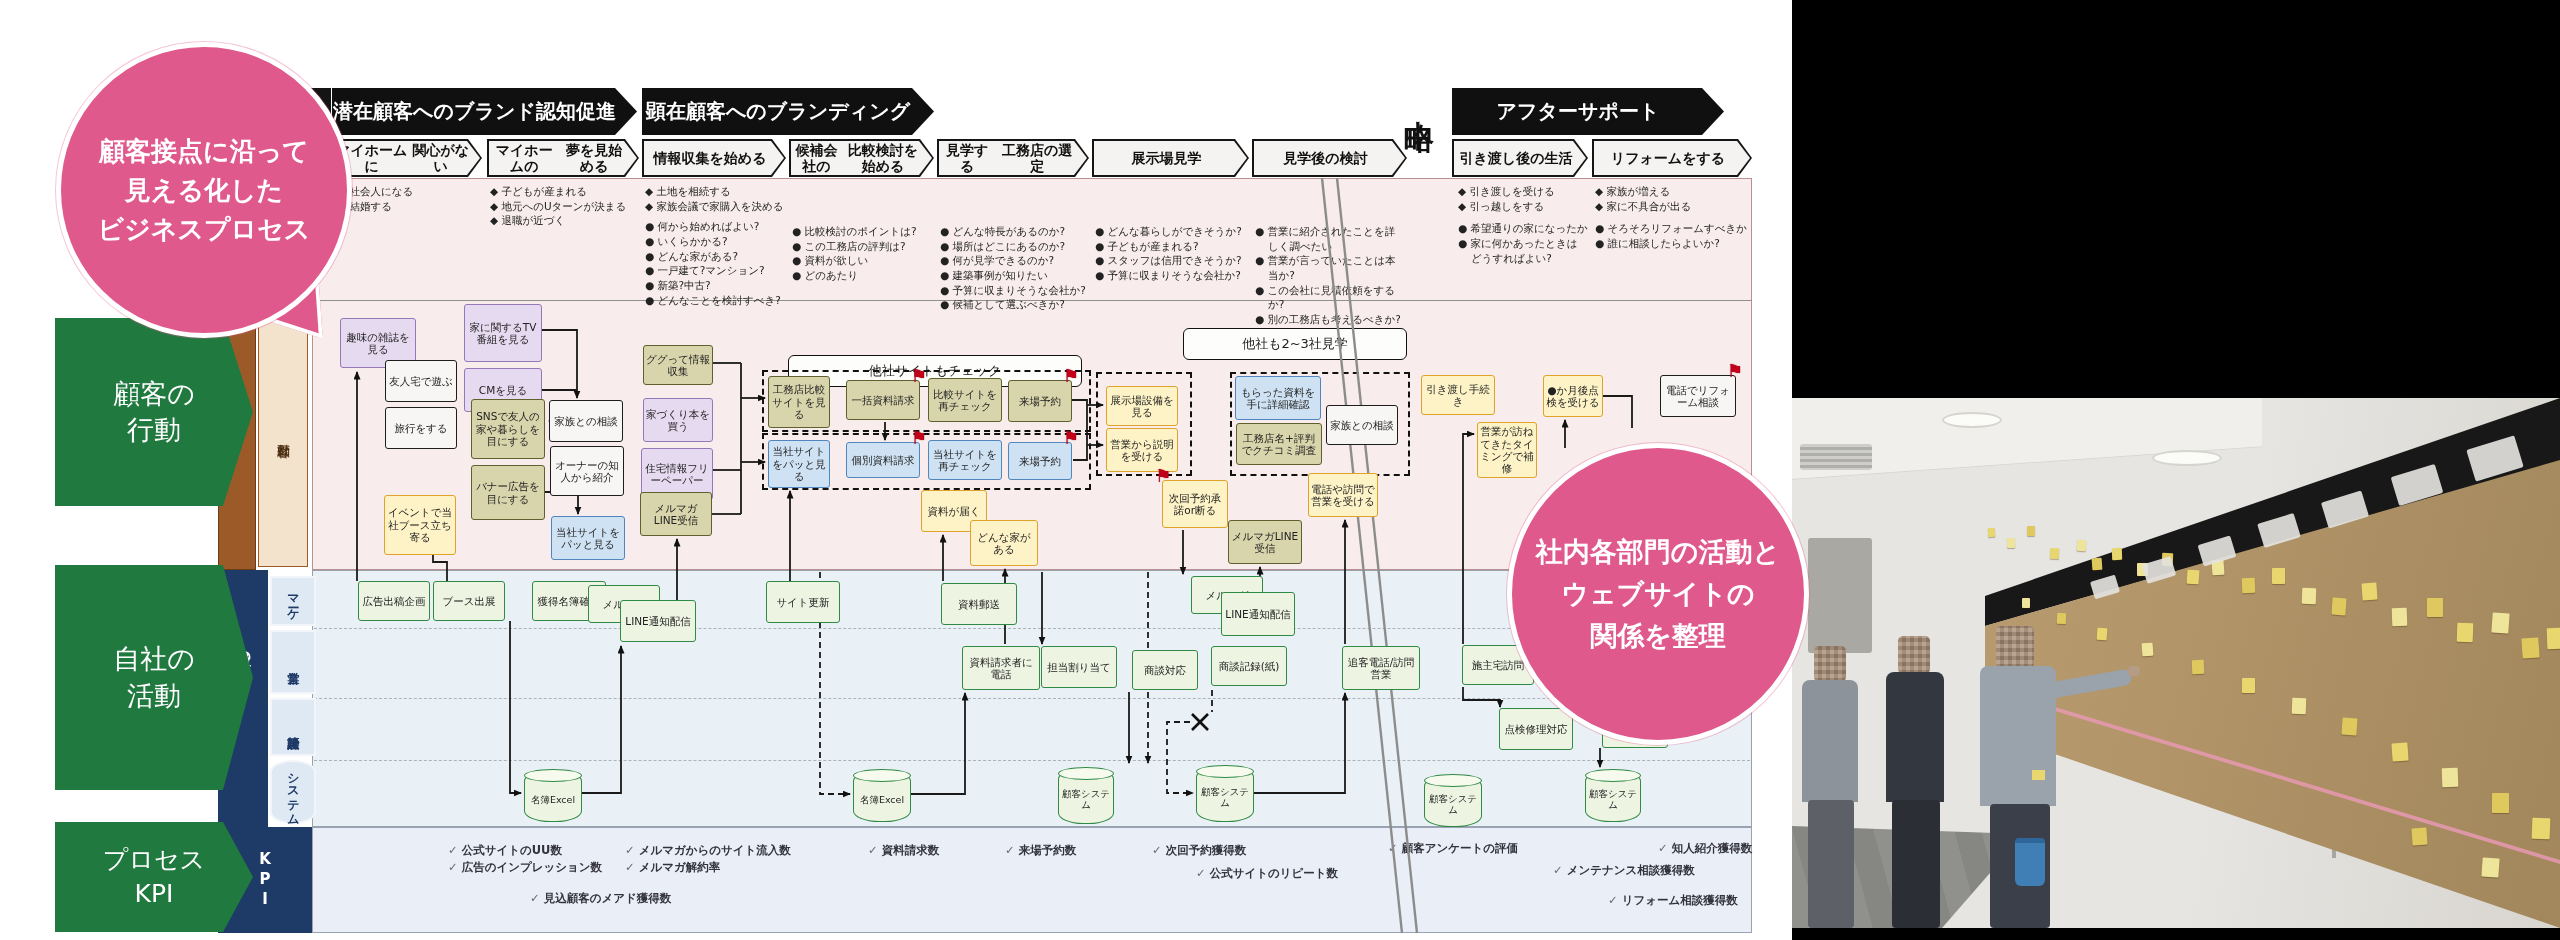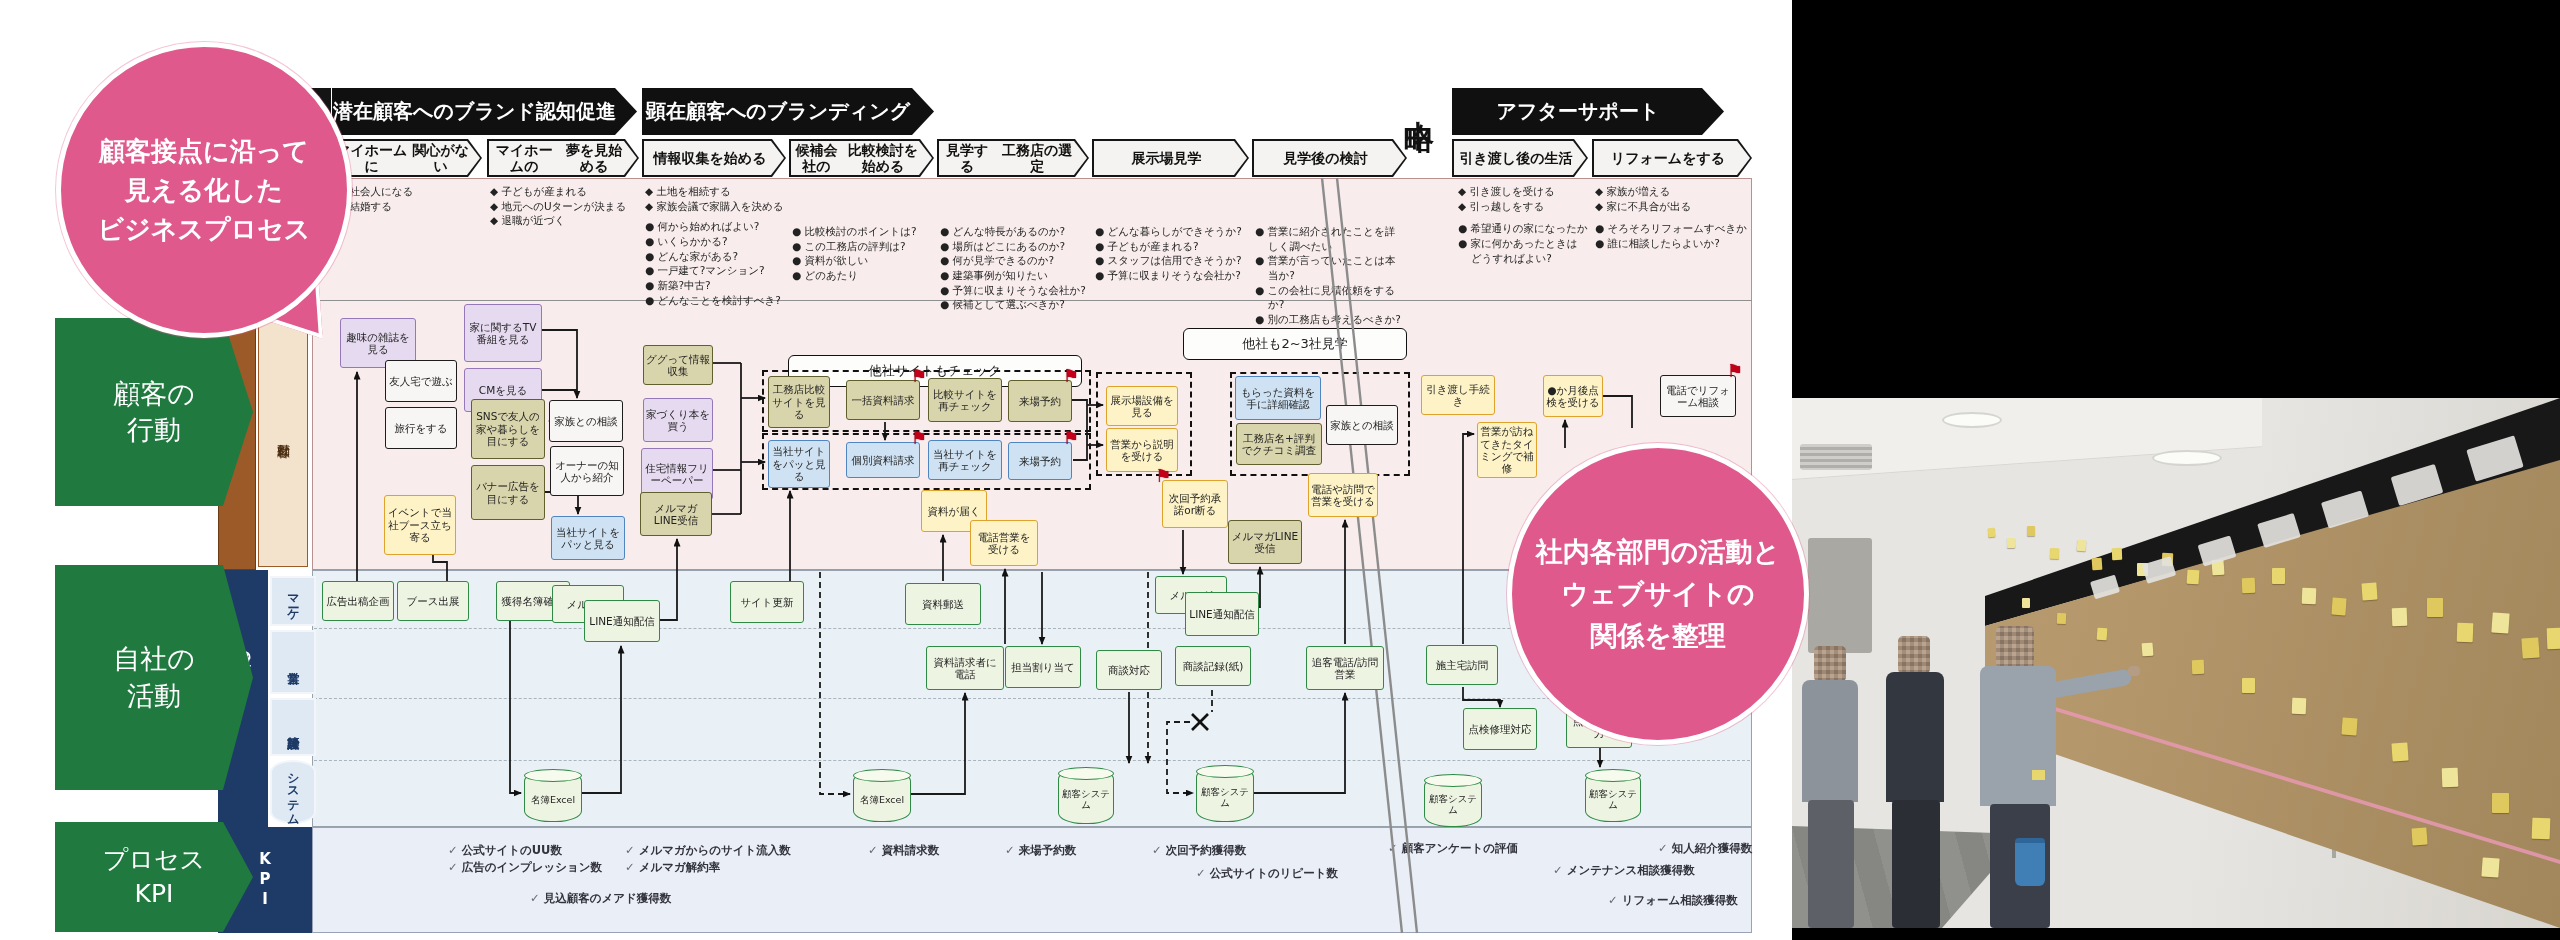--- a/index.html
+++ b/index.html
@@ -40,21 +40,21 @@
   .icol{position:absolute;top:184px;font-size:10.5px;color:#222;line-height:1.4;z-index:2;}
   .icol div{padding-left:13px;text-indent:-13px;}
   
   .note{position:absolute;display:flex;align-items:center;justify-content:center;text-align:center;
     font-size:10.5px;line-height:1.18;border-radius:3px;padding:2px;box-sizing:border-box;z-index:5;color:#222;}
   .purple{background:#e6daf0;border:1.5px solid #9478b8;}
   .olive{background:#d8d4ab;border:1.5px solid #60602f;}
   .whiten{background:#f7f6f4;border:1.8px solid #1d1d1d;}
   .yellow{background:#fdf3c6;border:1.5px solid #dfa32c;}
   .blue{background:#cfe2f3;border:1.5px solid #4f86c0;}
-  .green{background:#eef4e2;border:1.6px solid #2f8a46;}
+  .green{background:#eef4e2;border:1.6px solid #2f8a46;margin-left:36px;}
   .flag{position:absolute;color:#c2001a;font-size:18px;line-height:1;z-index:6;text-shadow:0 0 1px #7d0010;}
   .flag.tr{right:-8px;top:-14px;}
   .flag.tl{left:-8px;top:-14px;}
   
   .cyl{position:absolute;background:#eef4e2;border:1.5px solid #2f8a46;border-radius:45% / 11px;z-index:5;
     display:flex;align-items:center;justify-content:center;text-align:center;font-size:9.5px;line-height:1.15;color:#222;}
   .cyl .lid{position:absolute;left:-1px;top:-2px;width:100%;height:11px;border:1.5px solid #2f8a46;border-radius:50%;background:#f6fbee;}
   
   .gbox{position:absolute;border:2px dashed #111;z-index:3;}
   .bracket{position:absolute;height:30px;background:#fdfdfc;border:1.6px solid #111;border-radius:6px;z-index:3;
@@ -422,21 +422,21 @@
         <span>当社サイトを再チェック</span>
       </div>
       <div class="note blue" style="left: 1008px; top: 442px; width: 64px; height: 38px;">
         <span>来場予約</span>
         <span class="flag tr">⚑</span>
       </div>
       <div class="note yellow" style="left: 921px; top: 490px; width: 66px; height: 42px;">
         <span>資料が届く</span>
       </div>
       <div class="note yellow" style="left: 970px; top: 520px; width: 68px; height: 46px;">
-        <span>電話営業を受ける</span>
+        <span>どんな家がある</span>
       </div>
       <div class="note yellow" style="left: 1106px; top: 386px; width: 72px; height: 40px;">
         <span>展示場設備を見る</span>
       </div>
       <div class="note yellow" style="left: 1106px; top: 428px; width: 72px; height: 44px;">
         <span>営業から説明を受ける</span>
       </div>
       <div class="note yellow" style="left: 1162px; top: 480px; width: 66px; height: 48px;">
         <span>次回予約承諾or断る</span>
         <span class="flag tl">⚑</span>

